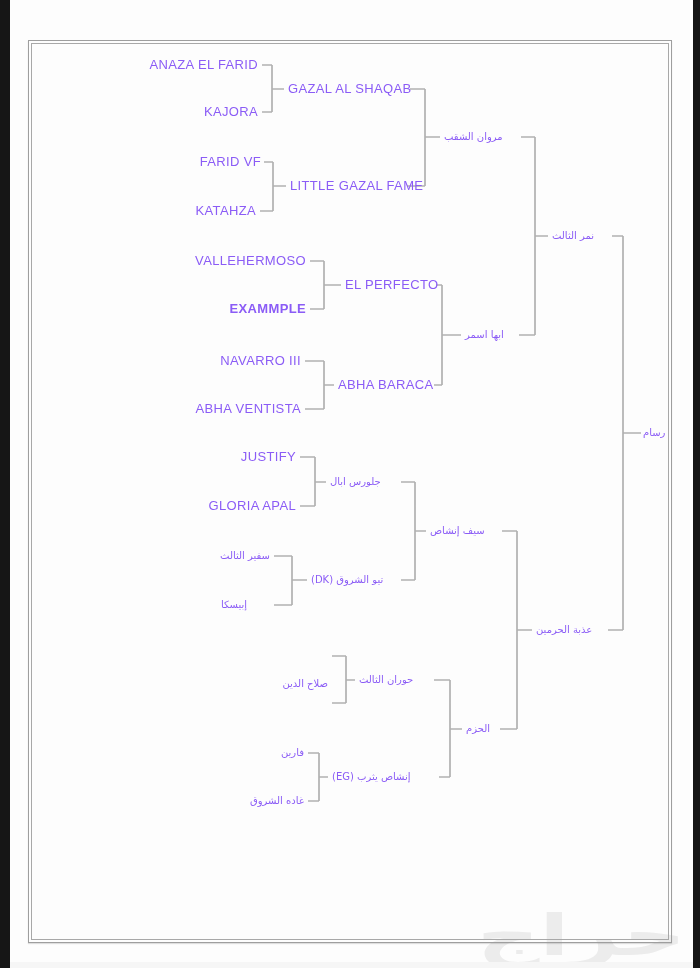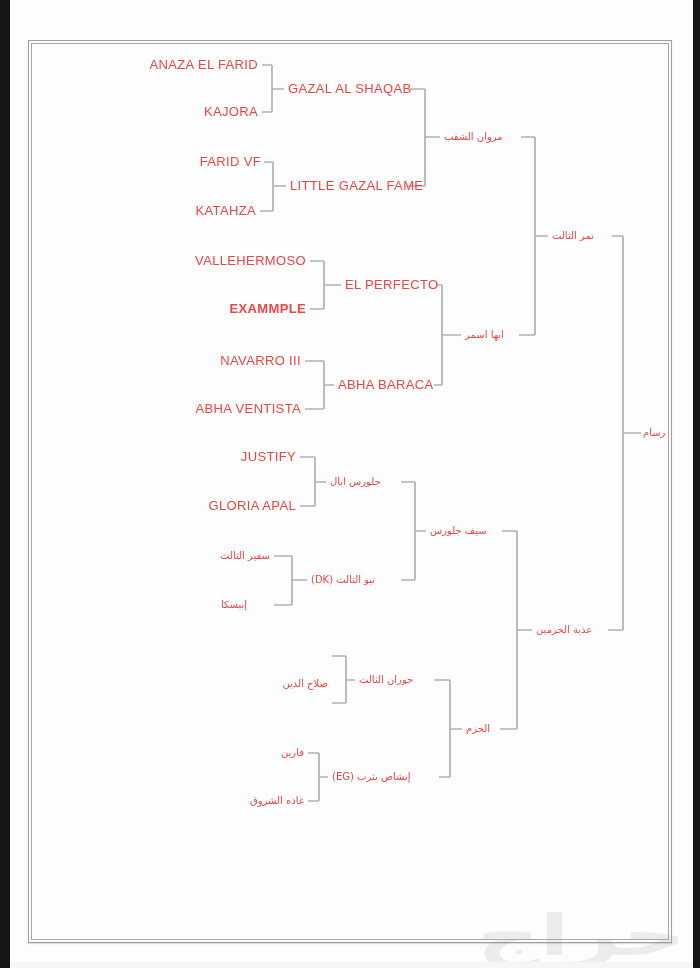--- a/index.html
+++ b/index.html
@@ -22,21 +22,21 @@
   }
   .watermark{
     position:absolute;right:14px;bottom:0px;z-index:0;
     font-family:"DejaVu Sans", sans-serif;font-weight:bold;
     font-size:56px;color:#ececec;letter-spacing:2px;
     transform:scaleX(1.55);transform-origin:right bottom;
     user-select:none;
   }
   svg.lines{position:absolute;left:0;top:0;z-index:2;}
   .node{
-    position:absolute;z-index:3;white-space:nowrap;color:#ef4444;
+    position:absolute;z-index:3;white-space:nowrap;color:#8b5cf6;
   }
   .node.latin{
     font-size:13px;letter-spacing:0.35px;font-weight:500;
     height:20px;line-height:20px;
     font-family:"Liberation Sans", sans-serif;
   }
   .node.arabic{
     font-size:10px;height:22px;line-height:22px;direction:rtl;
     font-family:"DejaVu Sans", sans-serif;
   }
@@ -87,27 +87,27 @@
   <div class="node arabic" style="right:453px;top:594px;text-align:right;">إبيسكا</div>
   <div class="node arabic" style="right:372px;top:645px;margin-top:28px;">صلاح الدين</div>
   <div class="node arabic" style="right:396px;top:742px;">فارين</div>
   <div class="node arabic" style="right:396px;top:790px;">غاده الشروق</div>
 
   <div class="node latin" style="left:288px;top:79px;">GAZAL AL SHAQAB</div>
   <div class="node latin" style="left:290px;top:176px;">LITTLE GAZAL FAME</div>
   <div class="node latin" style="left:345px;top:275px;">EL PERFECTO</div>
   <div class="node latin" style="left:338px;top:375px;">ABHA BARACA</div>
   <div class="node arabic" style="left:330px;top:471px;">جلورس ابال</div>
-  <div class="node arabic" style="left:311px;top:569px;">تيو الثالث (DK)</div>
+  <div class="node arabic" style="left:311px;top:569px;">تيو الشروق (DK)</div>
   <div class="node arabic" style="left:359px;top:669px;">حوران الثالث</div>
   <div class="node arabic" style="left:332px;top:766px;">إنشاص يثرب (EG)</div>
 
   <div class="node arabic" style="left:444px;top:126px;">مروان الشقب</div>
   <div class="node arabic" style="left:465px;top:324px;">ابها اسمر</div>
-  <div class="node arabic" style="left:430px;top:520px;">سيف جلورس</div>
+  <div class="node arabic" style="left:430px;top:520px;">سيف إنشاص</div>
   <div class="node arabic" style="left:466px;top:718px;">الحزم</div>
 
   <div class="node arabic" style="left:552px;top:225px;">نمر الثالث</div>
   <div class="node arabic" style="left:536px;top:619px;">عذبة الحرمين</div>
 
   <div class="node arabic" style="left:643px;top:422px;">رسام</div>
 
 </div>
 
 </body></html>

